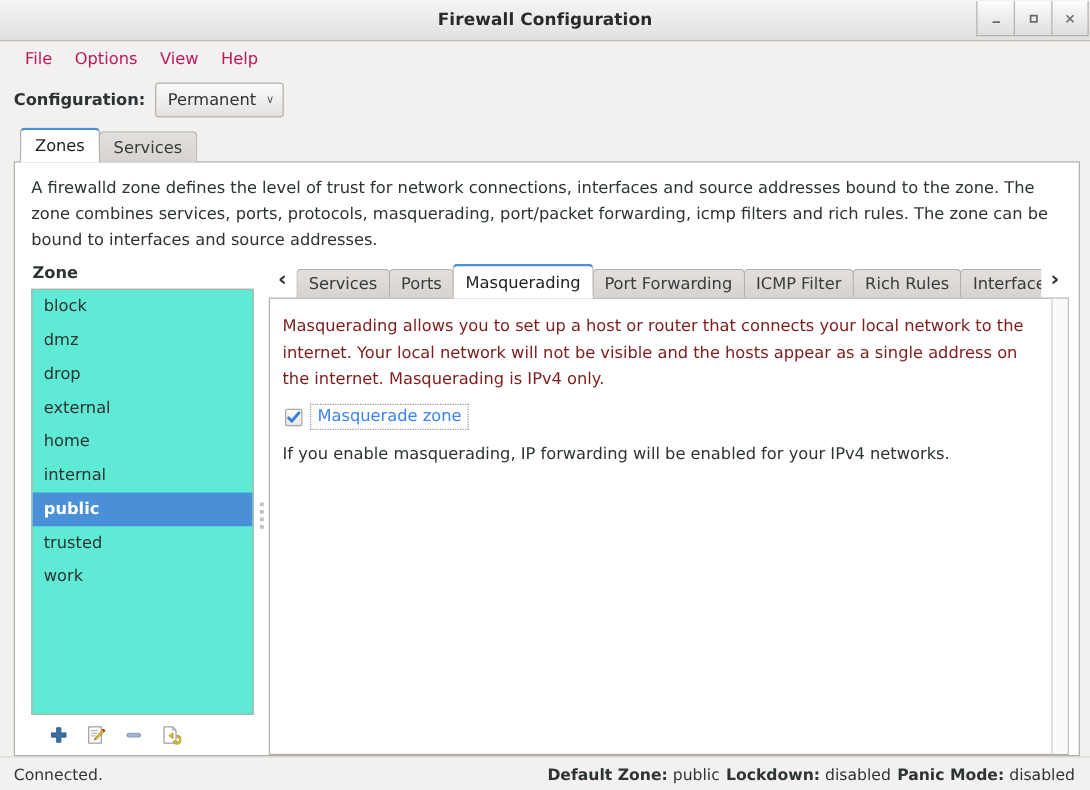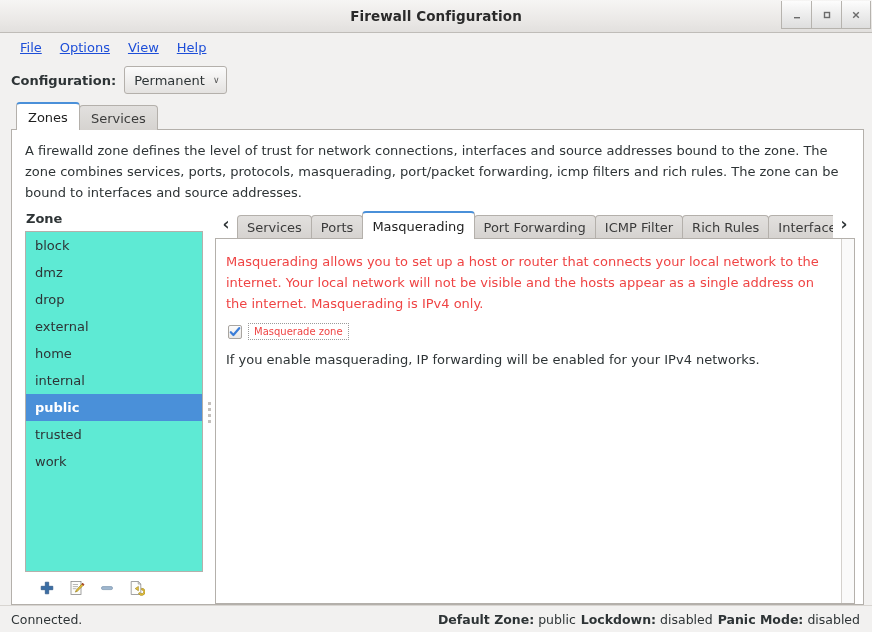--- a/index.html
+++ b/index.html
@@ -72,23 +72,22 @@
     height: 28px;
     flex: 0 0 28px;
     display: flex;
     align-items: center;
     padding-left: 11px;
     background: #f2f1f0;
   }
   .menu-item {
     padding: 3px 9px;
     font-size: 13px;
-    color: #1d4ed8;
+    color: #be185d;
     border-radius: 2px;
-    text-decoration: underline;
   }
 
   
   .configrow {
     height: 38px;
     flex: 0 0 38px;
     display: flex;
     align-items: center;
     padding-left: 11px;
     gap: 8px;
@@ -321,21 +320,21 @@
     position: relative;
   }
   .inner-content {
     flex: 1 1 auto;
     padding: 12px 12px 12px 10px;
     min-width: 0;
   }
   .masq-para {
     font-size: 13px;
     line-height: 1.62;
-    color: #ef4444;
+    color: #7f1d1d;
     margin: 0;
   }
   .checkbox-row {
     display: flex;
     align-items: center;
     gap: 6px;
     margin: 9px 0 9px 2px;
   }
   .checkbox {
     width: 14px;
@@ -343,22 +342,22 @@
     border: 1px solid #a9a5a0;
     border-radius: 2px;
     background: linear-gradient(to bottom, #fcfcfc, #e9e7e5);
     display: flex;
     align-items: center;
     justify-content: center;
     box-sizing: border-box;
   }
   .checkbox svg { display: block; }
   .check-label {
-    font-size: 10px;
-    color: #ef4444;
+    font-size: 13px;
+    color: #3b82f6;
     border: 1px dotted #9a9a9a;
     padding: 2px 5px;
   }
   .masq-foot {
     font-size: 13px;
     color: #2e3436;
     margin: 12px 0 0 0;
   }
   .vscroll {
     width: 12px;

